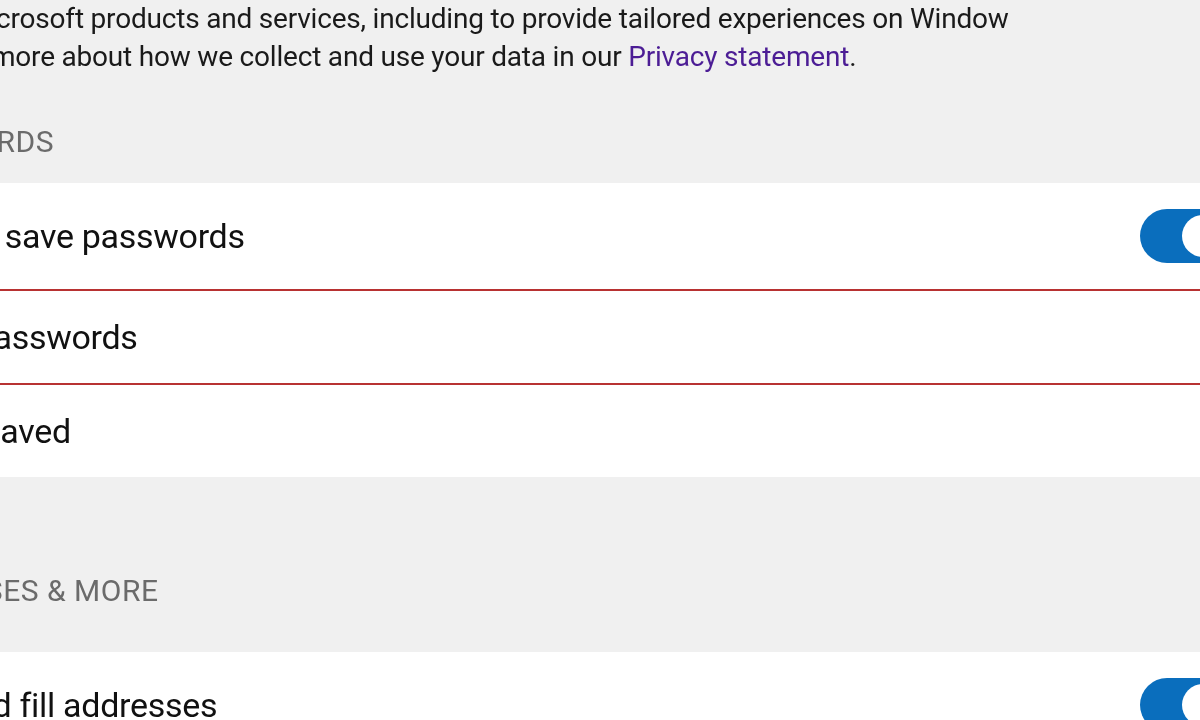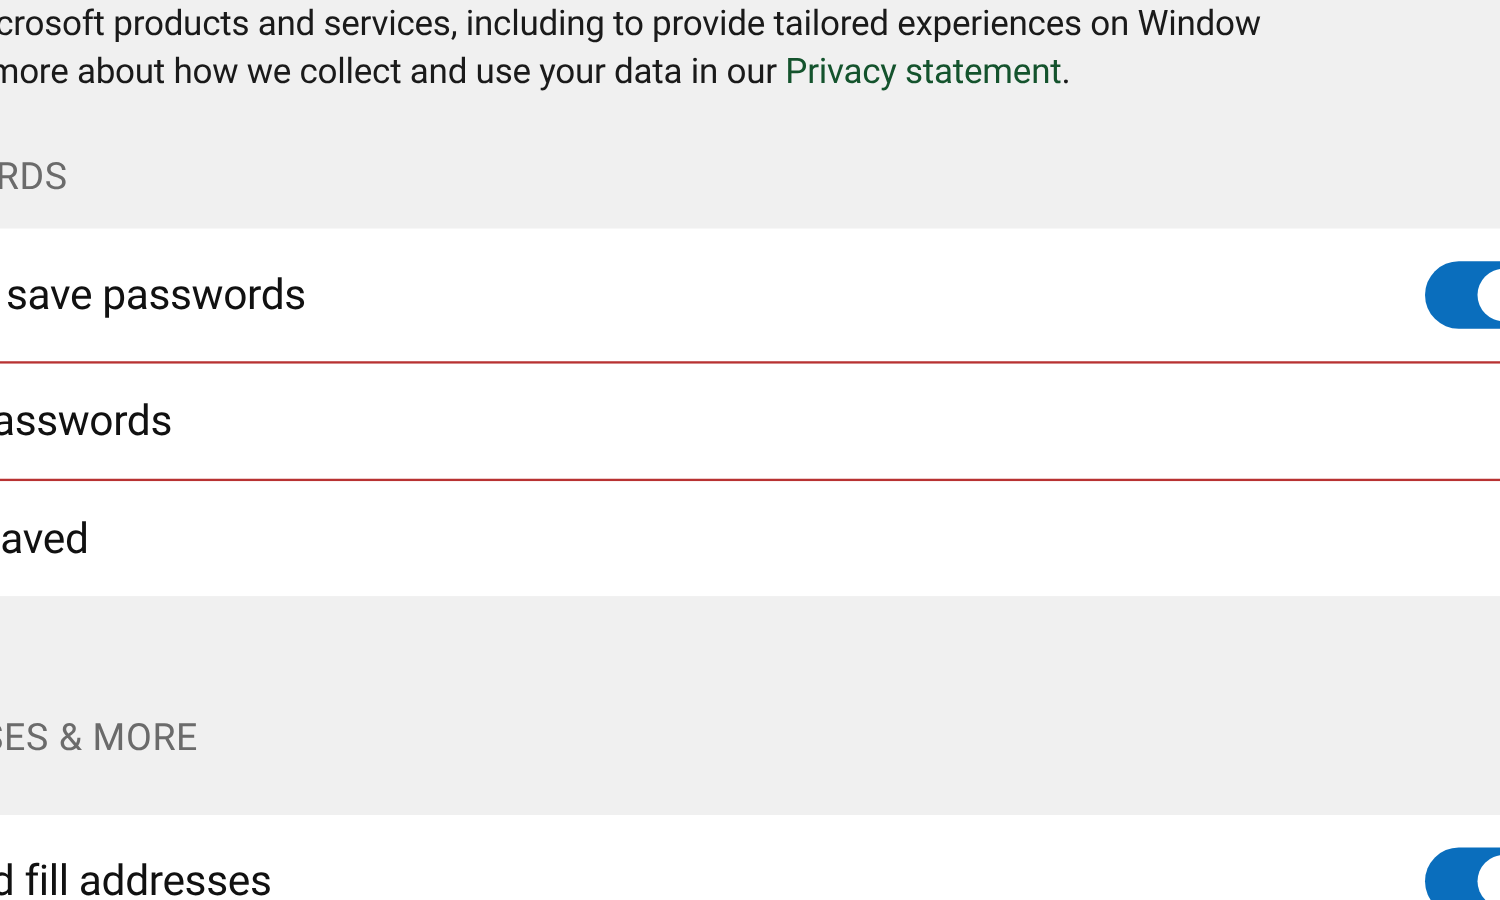--- a/index.html
+++ b/index.html
@@ -18,21 +18,21 @@
     .intro-text {
       padding: 0 0 30px 0;
       margin-left: -70px;
       background: #f0f0f0;
       color: #1a1a1a;
       font-size: 28px;
       line-height: 1.35;
       letter-spacing: -0.2px;
     }
     .intro-text .link {
-      color: #14532d;
+      color: #4c1d95;
       cursor: pointer;
     }
     .section-header {
       margin-left: -70px;
       padding: 18px 0 24px 0;
       background: #f0f0f0;
       color: #6b6b6b;
       font-size: 30px;
       font-weight: 400;
       letter-spacing: 0.5px;

